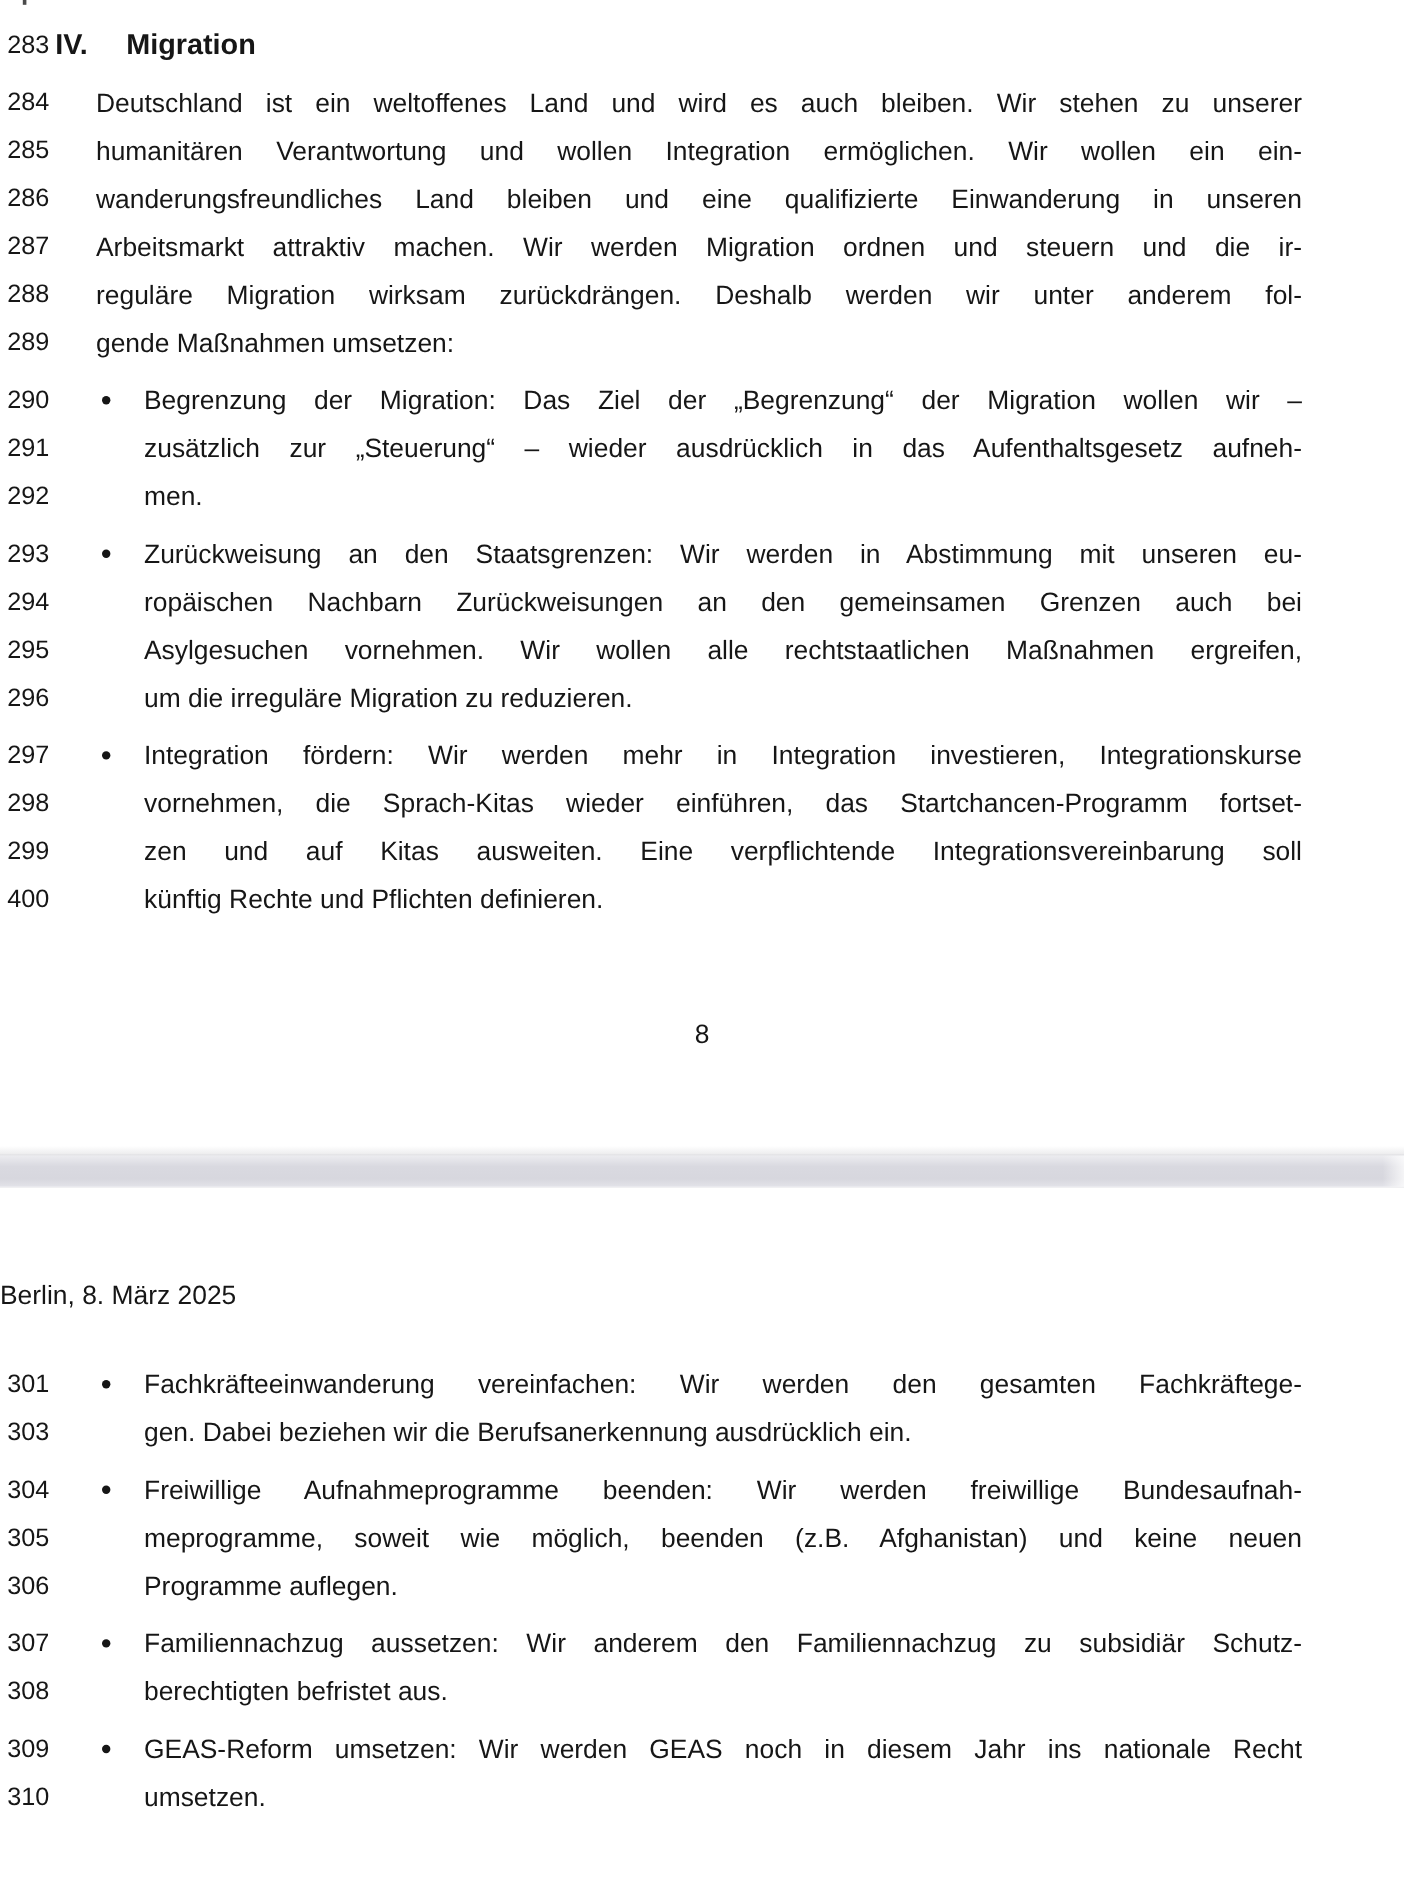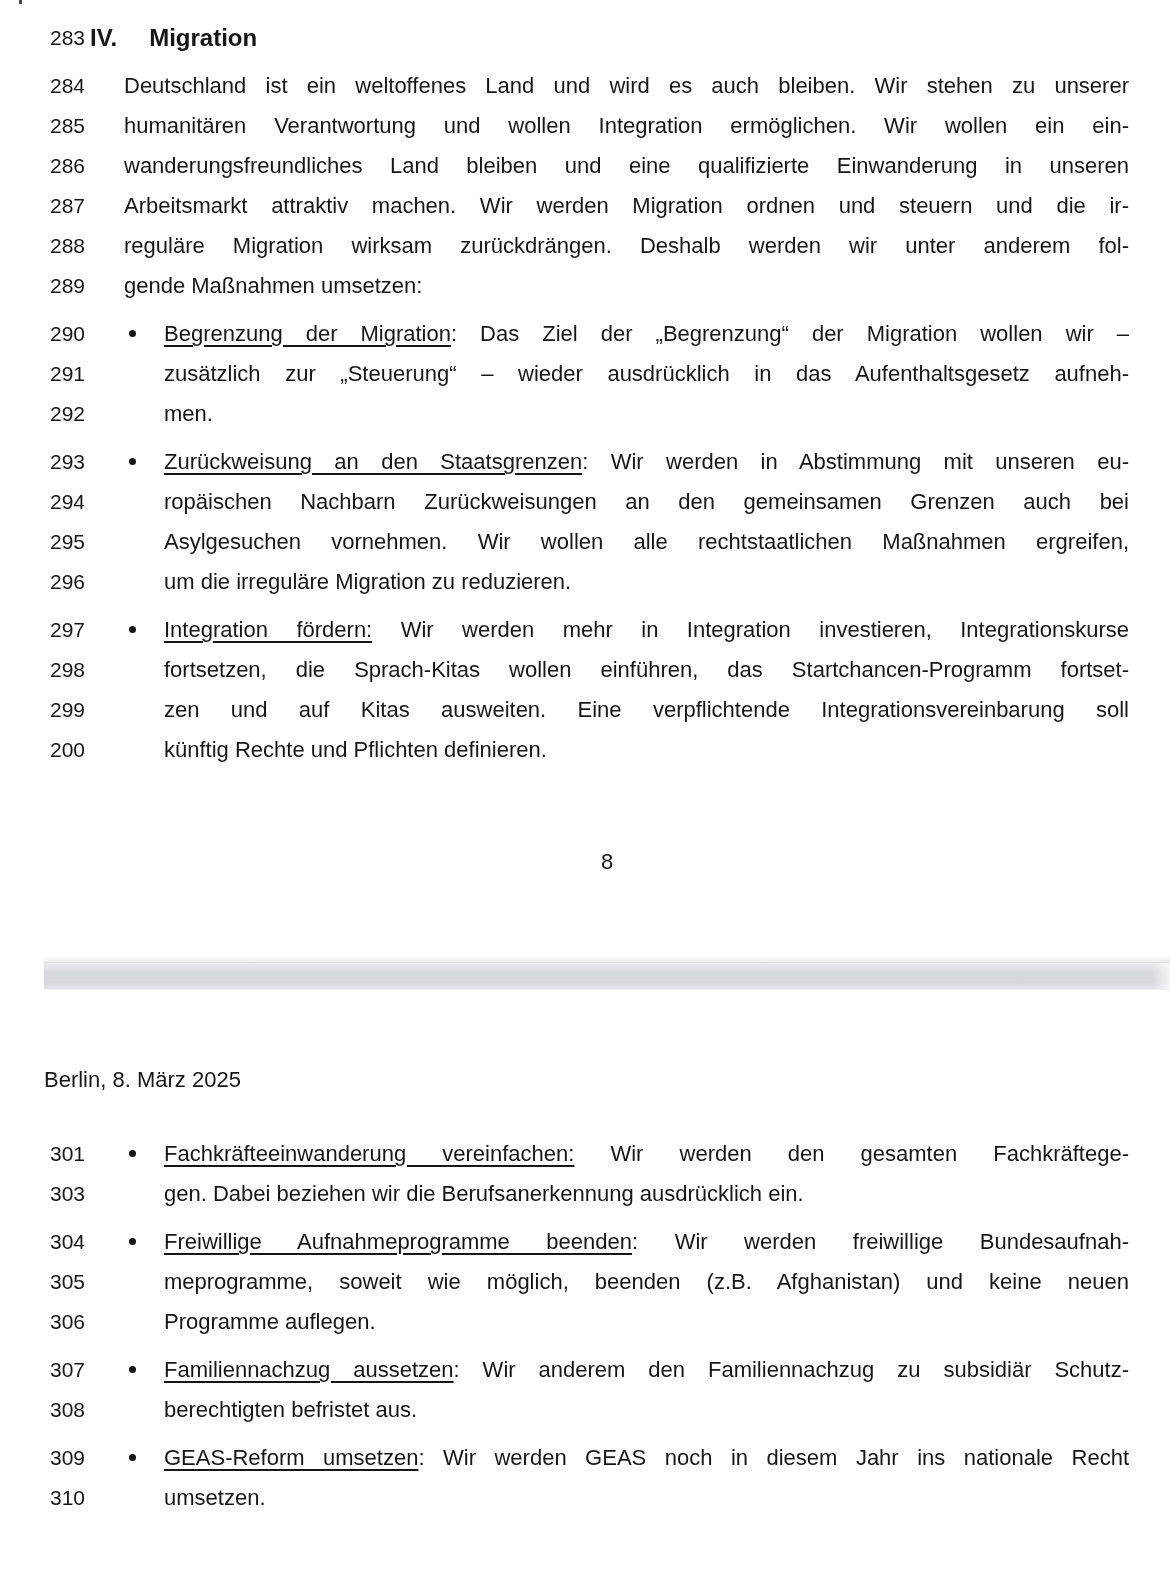--- a/index.html
+++ b/index.html
@@ -1,31 +1,31 @@
 <!DOCTYPE html>
 <html><head>
 <meta charset="utf-8">
 <style>
   html,body{margin:0;padding:0;}
   body{
     width:1170px;height:1585px;background:#ffffff;overflow:hidden;
     font-family:"Liberation Sans",sans-serif;color:#161616;position:relative;
   }
-  #doc-root{padding-top:18px;padding-left:44px;}
+  #doc-root{padding-top:18px;}
   .artifact{position:absolute;left:19px;top:0;width:3px;height:4px;background:#4a4a4a;}
   .row{display:flex;height:40px;line-height:40px;font-size:22px;}
   .num{flex:none;width:40px;margin-left:6px;font-size:21px;}
   .sp{flex:none;width:34px;}
   .bcell{flex:none;width:74px;position:relative;}
   .dot{position:absolute;left:39px;top:16px;width:7px;height:7px;border-radius:50%;background:#161616;}
   .txt{flex:none;height:40px;overflow:hidden;white-space:normal;}
   .t-body{width:1005px;}
   .t-bullet{width:965px;}
   .just{text-align:justify;text-align-last:justify;}
-  .u{text-decoration:underline;text-decoration-thickness:2px;text-underline-offset:4px;}
+  .u{text-decoration-thickness:2px;text-underline-offset:4px;}
   .head .roman{font-weight:bold;font-size:24px;}
   .head .htitle{font-weight:bold;font-size:24px;margin-left:32px;}
   .blk{margin-top:8px;}
   .blk-heading{margin-top:0;}
   .blk-pagenum{margin-top:72px;}
   .blk-band{margin-top:80px;}
   .blk-date{margin-top:70px;}
   .blk-b5{margin-top:34px;}
   .center-row{display:block;text-align:center;}
   .date-row{display:block;text-align:left;padding-right:82px;}
@@ -129,29 +129,29 @@
         <div class="row">
           <span class="num">297</span>
           <span class="bcell">
             <span class="dot"></span>
           </span>
           <div class="txt t-bullet just"><span class="u">Integration fördern:</span><span> Wir werden mehr in Integration investieren, Integrationskurse</span></div>
         </div>
         <div class="row">
           <span class="num">298</span>
           <span class="bcell"></span>
-          <div class="txt t-bullet just"><span>fortsetzen, die Sprach-Kitas wollen einführen, das Startchancen-Programm fortset-</span></div>
+          <div class="txt t-bullet just"><span>vornehmen, die Sprach-Kitas wieder einführen, das Startchancen-Programm fortset-</span></div>
         </div>
         <div class="row">
           <span class="num">299</span>
           <span class="bcell"></span>
           <div class="txt t-bullet just"><span>zen und auf Kitas ausweiten. Eine verpflichtende Integrationsvereinbarung soll</span></div>
         </div>
         <div class="row">
-          <span class="num">200</span>
+          <span class="num">400</span>
           <span class="bcell"></span>
           <div class="txt t-bullet"><span>künftig Rechte und Pflichten definieren.</span></div>
         </div>
       </div>
       <div class="blk blk-pagenum">
         <div class="row center-row"><span>8</span></div>
       </div>
       <div class="blk blk-band band"></div>
       <div class="blk blk-date">
         <div class="row date-row"><span>Berlin, 8. März 2025</span></div>

